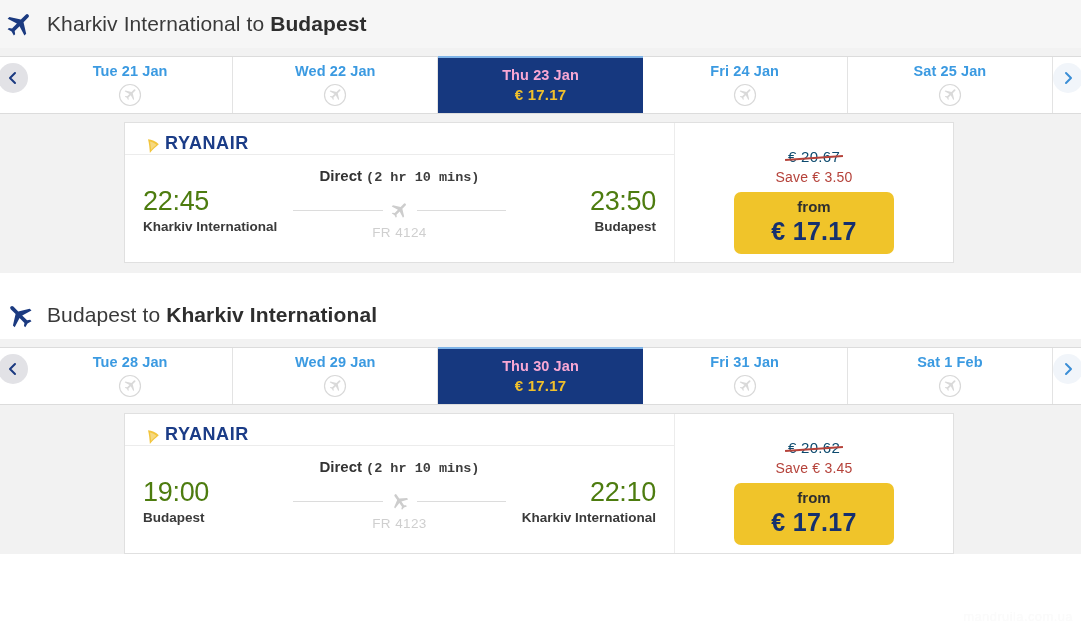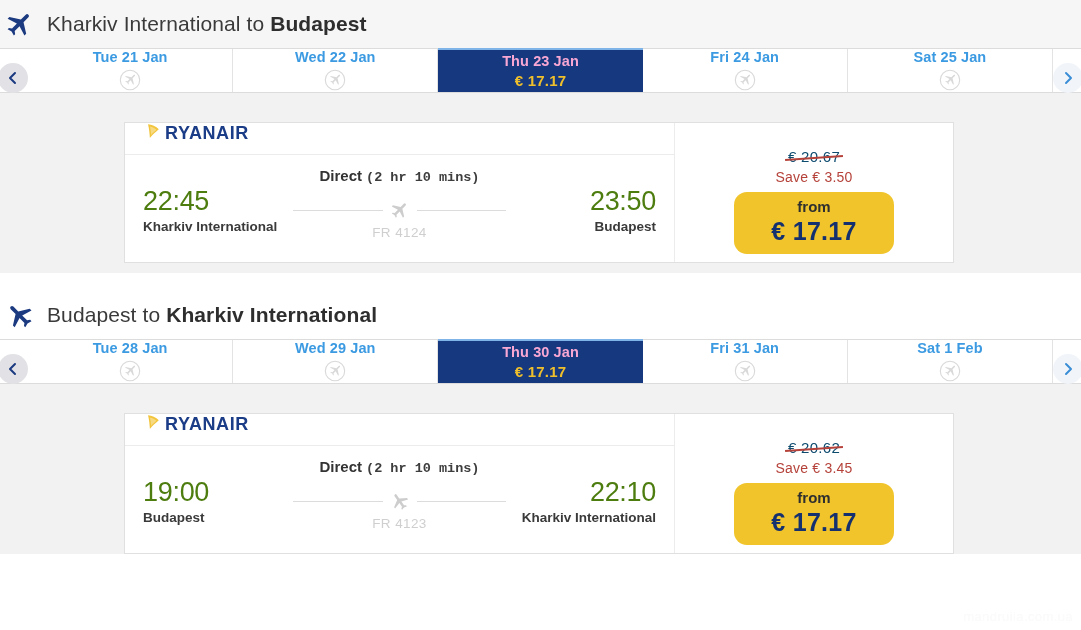--- a/index.html
+++ b/index.html
@@ -47,22 +47,22 @@
   .route-title b { font-weight: 700; color: #2e2e2e; }
 
   
   .datestrip-wrap {
     position: relative;
     height: 60px;
     background: #f2f2f2;
   }
   .datestrip {
     position: absolute;
-    left: 0; right: 0; top: 0;
-    height: 45px;
+    left: 0; right: 0; top: 8px;
+    height: 58px;
     display: flex;
     background: #ffffff;
     border-top: 1px solid #dcdcdc;
     border-bottom: 1px solid #dcdcdc;
   }
   .strip-edge {
     width: 28px;
     flex: 0 0 28px;
     background: #ffffff;
   }
@@ -137,21 +137,21 @@
   }
   .card-left {
     width: 550px;
     flex: 0 0 550px;
     border-right: 1px solid #ececec;
   }
   .airline-bar {
     height: 32px;
     border-bottom: 1px solid #ececec;
     display: flex;
-    align-items: flex-start;
+    align-items: flex-end;
     padding-left: 21px;
     gap: 4px;
   }
   .harp { display: block; }
   .airline-name {
     font-size: 18px;
     font-weight: 700;
     color: #1b3c87;
     letter-spacing: 0.6px;
   }
@@ -255,21 +255,21 @@
   .save-line {
     font-size: 14px;
     color: #b5423a;
     margin-top: 4px;
     letter-spacing: 0.2px;
   }
   .price-btn {
     margin-top: 7px;
     width: 160px;
     background: #f0c42a;
-    border-radius: 13px;
+    border-radius: 7px;
     padding: 6px 0 8px 0;
     text-align: center;
     cursor: pointer;
     border: none;
     font-family: inherit;
   }
   .price-btn .from {
     display: block;
     font-size: 15px;
     font-weight: 700;

